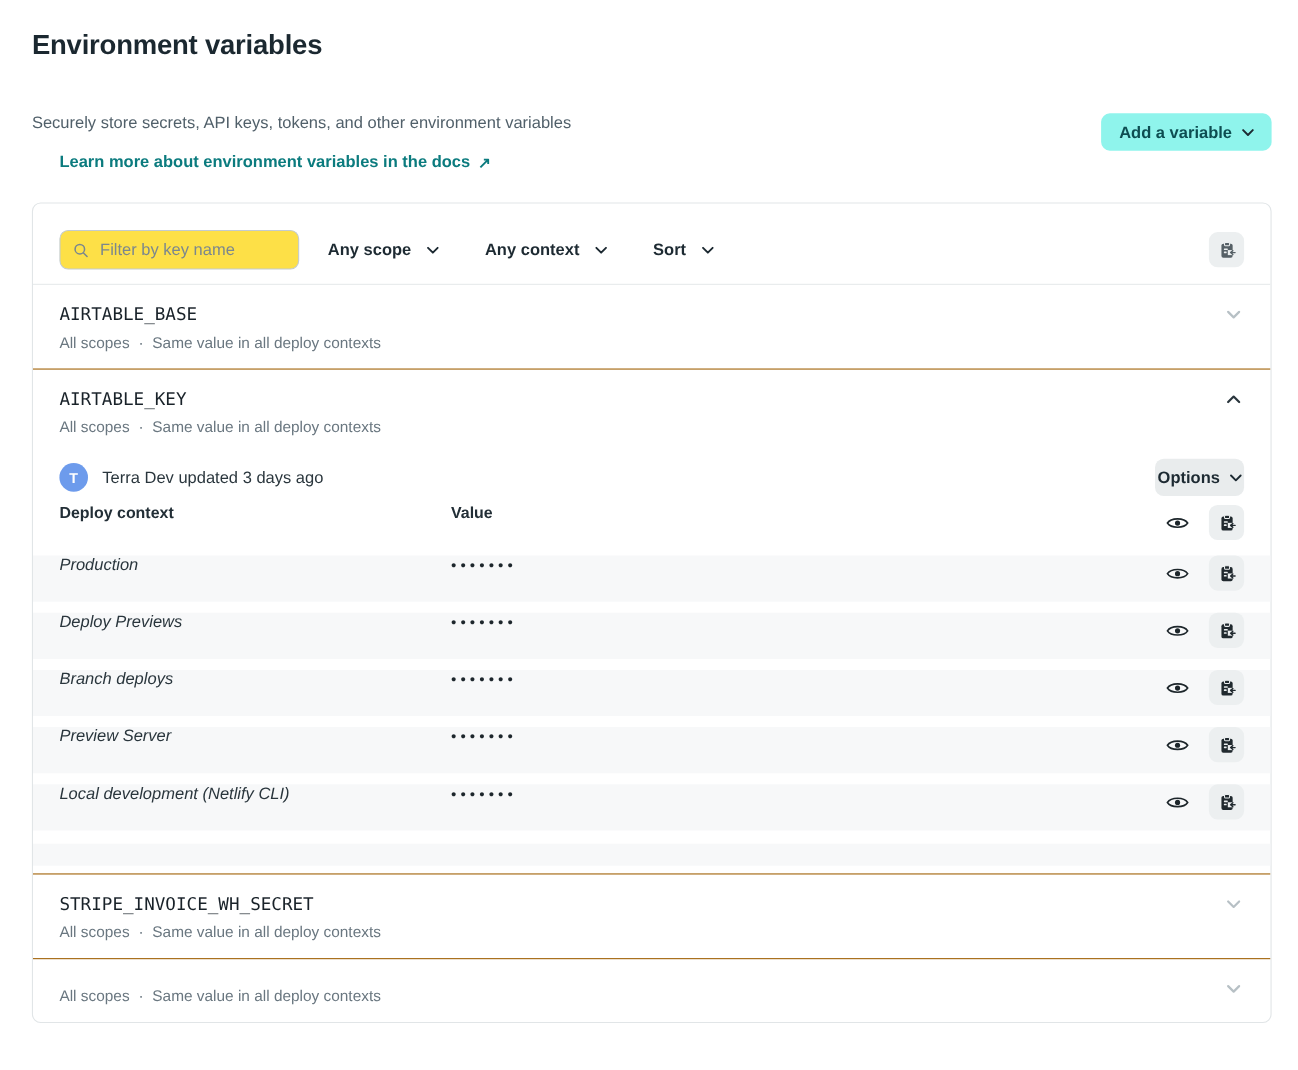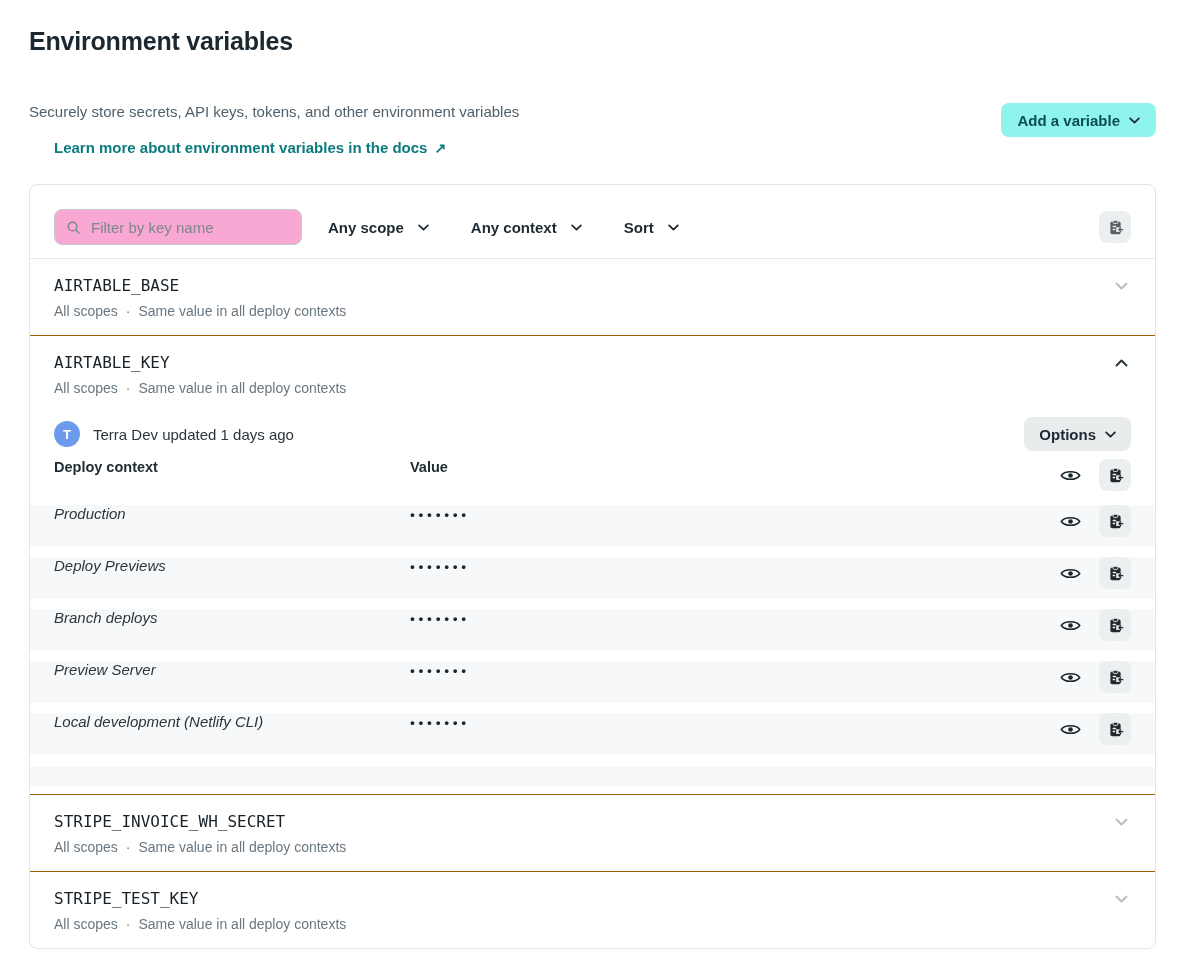--- a/index.html
+++ b/index.html
@@ -20,22 +20,22 @@
   .docs-link .ext-arrow { font-size:14px; font-weight:700; }
   .add-btn { height:34px; padding:0 16px; margin-top:2px; border:none; border-radius:8px;
     background:#8ff4ec; color:#0d4d51; font-family:inherit; font-size:15px; font-weight:700;
     display:inline-flex; align-items:center; gap:9px; cursor:pointer; }
 
   
   .card { margin-top:27px; border:1px solid #e1e5e7; border-radius:8px; background:#fff; overflow:hidden; }
 
   
   .toolbar { display:flex; align-items:center; padding:24px 24px 13px; border-bottom:1px solid #e7eaeb; }
-  .search-box { display:flex; align-items:center; width:248px; height:36px;
-    border:1px solid #c3cbcf; border-radius:8px; padding:0 11px; gap:8px; background:#f9a8d4; }
+  .search-box { display:flex; align-items:center; width:218px; height:36px;
+    border:1px solid #c3cbcf; border-radius:8px; padding:0 11px; gap:8px; background:#fde047; }
   .search-box input { border:none; outline:none; flex:1; min-width:0; font-size:15px;
     color:#1d2a32; font-family:inherit; background:transparent; }
   .search-box input::placeholder { color:#7b878e; }
   .dropdown { display:inline-flex; align-items:center; gap:14px; font-size:15px; font-weight:700;
     color:#1d2a32; background:none; border:none; cursor:pointer; font-family:inherit; padding:0; }
   .dd-scope { margin-left:26px; }
   .dd-context, .dd-sort { margin-left:42px; }
   .chev-small { display:inline-flex; color:#1d2a32; }
   .icon-btn { width:32px; height:32px; border-radius:8px; background:#eceff0; border:none;
     display:inline-flex; align-items:center; justify-content:center; cursor:pointer; flex:none; }
@@ -52,21 +52,21 @@
   .section.clickable { cursor:pointer; }
 
   
   .section.expanded { padding:0; }
   .exp-header { position:relative; padding:17px 24px 0; cursor:pointer; }
   .owner-row { display:flex; align-items:center; padding:0 24px; margin-top:21px; height:34px; }
   .avatar { width:26px; height:26px; border-radius:50%; background:#6d9bec; color:#fff;
     font-size:13px; font-weight:700; display:flex; align-items:center; justify-content:center;
     margin-right:13px; flex:none; }
   .owner-text { font-size:15px; color:#2a363d; }
-  .options-btn { margin-left:auto; height:34px; padding:0 15px; border:none; border-radius:8px;
+  .options-btn { margin-left:auto; height:34px; padding:0 2px; border:none; border-radius:8px;
     background:#e9eced; font-size:15px; font-weight:700; color:#1d2a32; font-family:inherit;
     display:inline-flex; align-items:center; gap:9px; cursor:pointer; }
 
   
   .env-table { margin-top:8px; }
   .t-row { display:flex; align-items:flex-start; padding:0 24px; height:42px; }
   .t-head { height:46px; }
   .col-context { width:356px; font-size:15px; color:#2a363d; padding-right:12px; }
   .t-head .col-context, .t-head .col-value { font-size:14.5px; font-weight:700; color:#222e36; }
   .col-value { flex:1; font-size:15px; color:#2a363d; }
@@ -177,21 +177,21 @@
         </div>
         <span class="section-chev dark">
           <svg width="13" height="8" viewBox="0 0 12 8">
               <path d="M1 6.5 L6 1.5 L11 6.5" fill="none" stroke="currentColor" stroke-width="2" stroke-linecap="round" stroke-linejoin="round"></path>
             </svg>
         </span>
       </div>
 
       <div class="owner-row">
         <div class="avatar">T</div>
-        <div class="owner-text">Terra Dev updated 1 days ago</div>
+        <div class="owner-text">Terra Dev updated 3 days ago</div>
         <button class="options-btn">
           <span>Options</span>
           <span class="chev-small">
             <svg width="11" height="7" viewBox="0 0 12 8">
                 <path d="M1 1.5 L6 6.5 L11 1.5" fill="none" stroke="currentColor" stroke-width="2" stroke-linecap="round" stroke-linejoin="round"></path>
               </svg>
           </span>
         </button>
       </div>
 
@@ -371,21 +371,20 @@
         <span>Same value in all deploy contexts</span>
       </div>
       <span class="section-chev">
         <svg width="13" height="8" viewBox="0 0 12 8">
             <path d="M1 1.5 L6 6.5 L11 1.5" fill="none" stroke="currentColor" stroke-width="2" stroke-linecap="round" stroke-linejoin="round"></path>
           </svg>
       </span>
     </div>
 
     <div class="section clickable">
-      <div class="var-name">STRIPE_TEST_KEY</div>
       <div class="var-meta">
         <span>All scopes</span>
         <span>·</span>
         <span>Same value in all deploy contexts</span>
       </div>
       <span class="section-chev">
         <svg width="13" height="8" viewBox="0 0 12 8">
             <path d="M1 1.5 L6 6.5 L11 1.5" fill="none" stroke="currentColor" stroke-width="2" stroke-linecap="round" stroke-linejoin="round"></path>
           </svg>
       </span>

